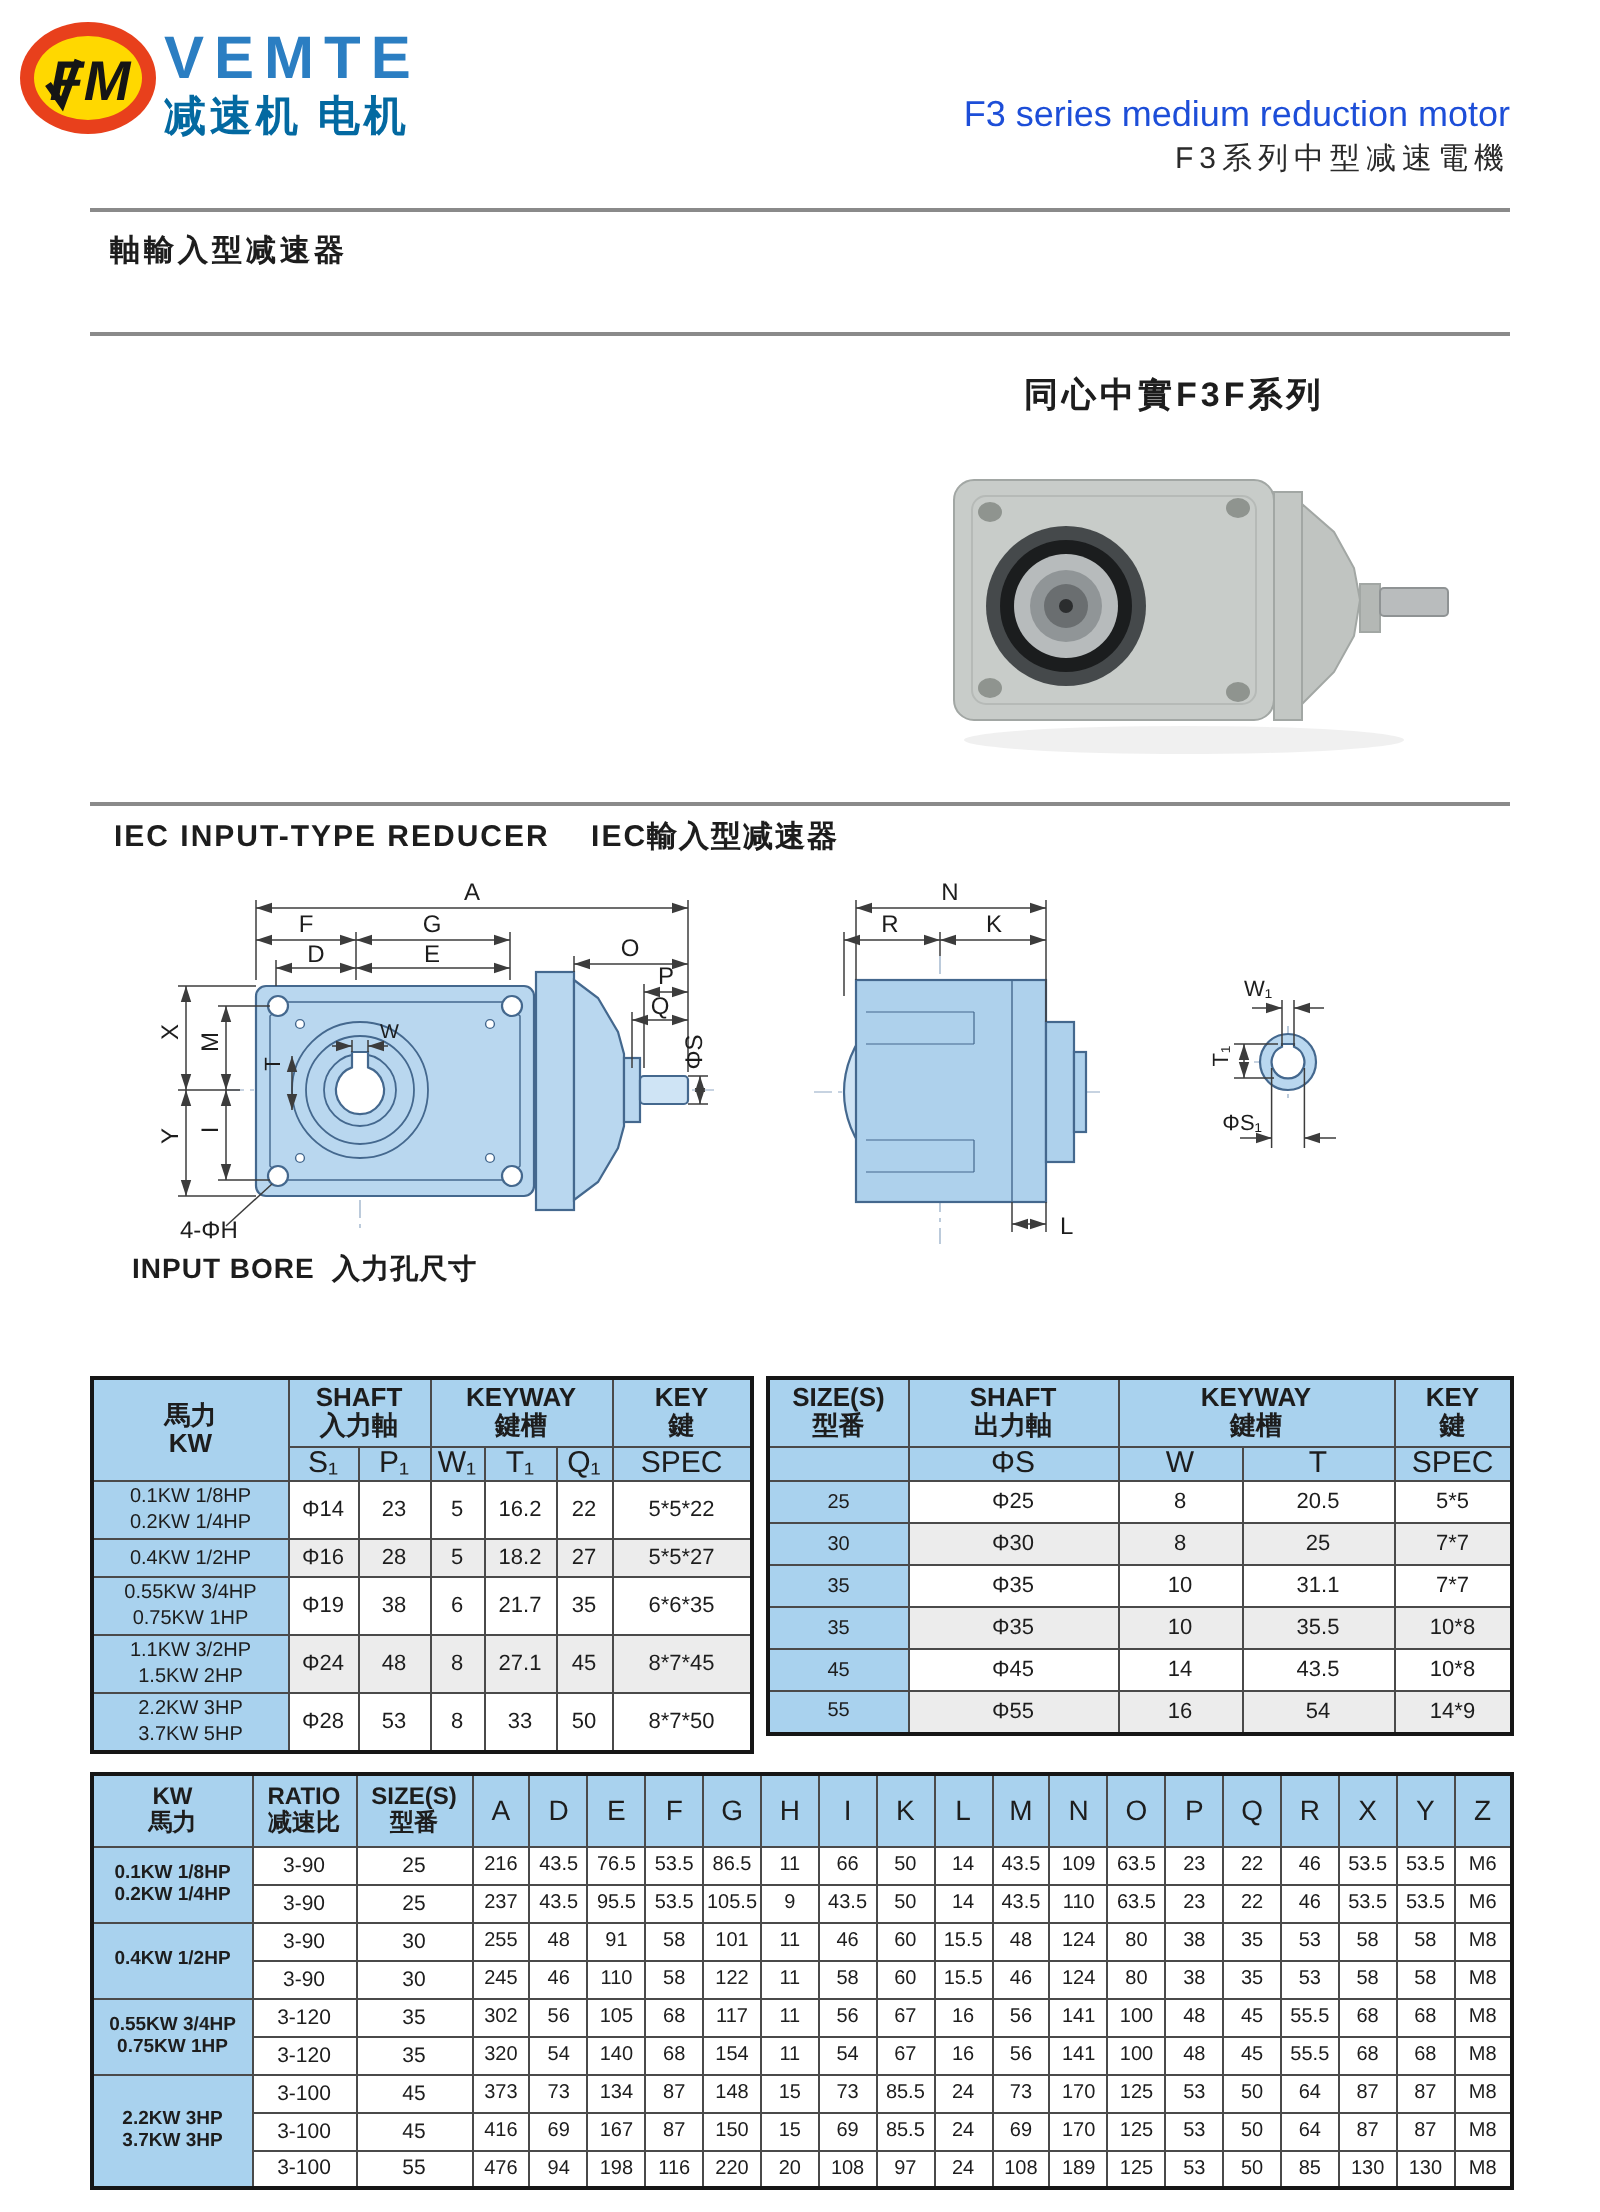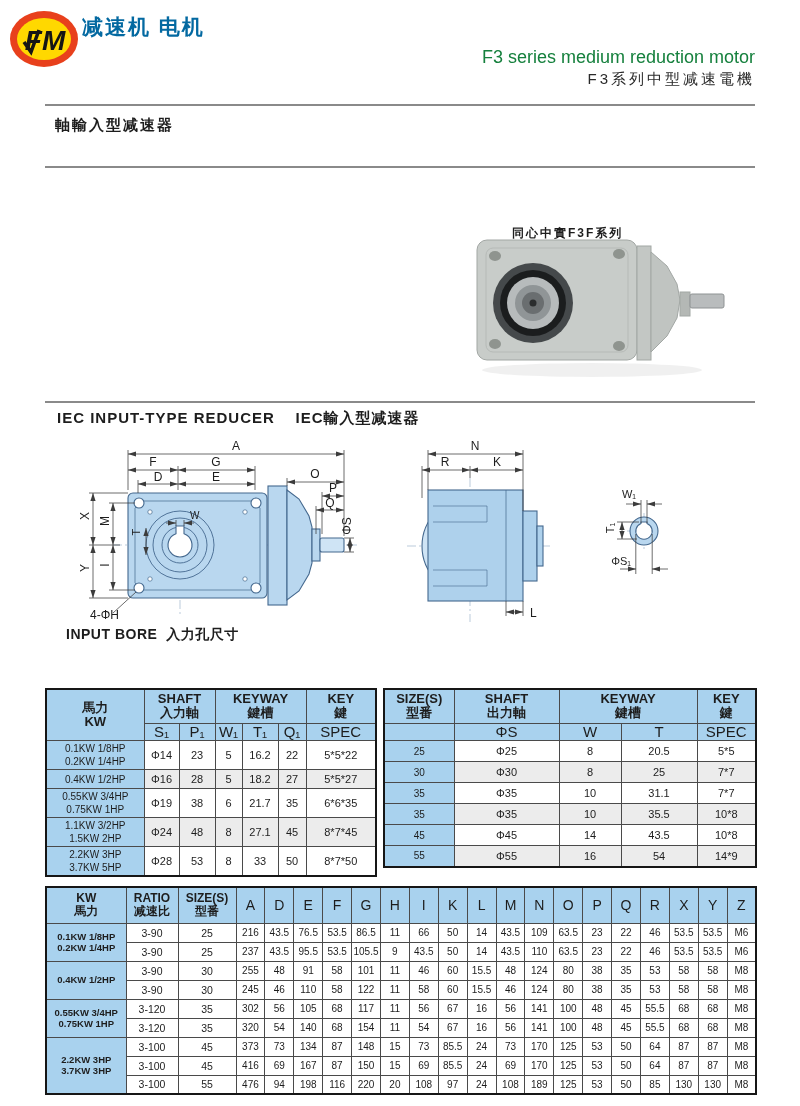--- a/index.html
+++ b/index.html
@@ -4,25 +4,25 @@
 <style>
   html,body{margin:0;padding:0;background:#fff;}
   .page{position:relative;width:800px;height:1106px;background:#fff;overflow:hidden;
         font-family:"Liberation Sans",sans-serif;color:#1d1d1d;}
   .abs{position:absolute;}
   .rule{position:absolute;left:45px;width:710px;height:2px;background:#8a8a8a;}
   
   .brand-name{font-size:30px;font-weight:bold;color:#2b7ec2;letter-spacing:5px;line-height:1.05;}
   .brand-tag{font-size:21px;font-weight:bold;color:#0369a1;letter-spacing:2px;line-height:1.2;}
   .series{right:45px;top:47px;text-align:right;}
-  .series .en{font-size:18px;color:#15803d;}
+  .series .en{font-size:18px;color:#1d4ed8;}
   .series .zh{font-size:15px;color:#2a2a2a;letter-spacing:3px;margin-top:2px;}
   .h-title .en{font-size:17px;font-weight:bold;letter-spacing:.5px;}
   .h-title .zh{font-size:15px;font-weight:bold;letter-spacing:2px;margin-top:2px;}
-  .caption{font-size:12px;font-weight:bold;letter-spacing:2px;margin-top:39px;}
+  .caption{font-size:17px;font-weight:bold;letter-spacing:2px;}
   .sec-head{font-size:15px;font-weight:bold;letter-spacing:1px;}
   .tbl-title{font-size:14px;font-weight:bold;letter-spacing:.5px;}
   
   table.dimtbl{border-collapse:collapse;table-layout:fixed;border:2px solid #161616;}
   .dimtbl th,.dimtbl td{border:1px solid #4a4a4a;text-align:center;vertical-align:middle;padding:0 1px;}
   .dimtbl thead th{background:#a9d2ee;font-weight:bold;}
   .dimtbl .sub th{font-weight:normal;}
   .pcell{background:#a9d2ee !important;margin-left:19px;}
   tr.alt td{background:#ececec;}
   
@@ -48,20 +48,21 @@
 
 <div class="page">
 
   <svg class="abs" style="left:8px;top:8px" width="72" height="62" viewBox="0 0 72 62">
     <ellipse cx="36" cy="31" rx="34" ry="28" fill="#e8401c"></ellipse>
     <ellipse cx="36" cy="31" rx="27" ry="21" fill="#ffd800"></ellipse>
     <text x="37" y="42" text-anchor="middle" font-size="28" font-style="italic" font-weight="bold" fill="#151515">FM</text>
     <path d="M16,34 l7,10 l8,-22" stroke="#151515" stroke-width="3.5" fill="none"></path>
   </svg>
   <div class="abs" style="left:82px;top:14px">
+    <div class="brand-name">VEMTE</div>
     <div class="brand-tag">减速机 电机</div>
   </div>
   <div class="abs series">
     <div class="en">F3 series medium reduction motor</div>
     <div class="zh">F3系列中型减速電機</div>
   </div>
   <div class="rule" style="top:104px"></div>
 
   <div class="abs h-title" style="left:55px;top:114px">
     <div class="zh">軸輸入型减速器</div>

